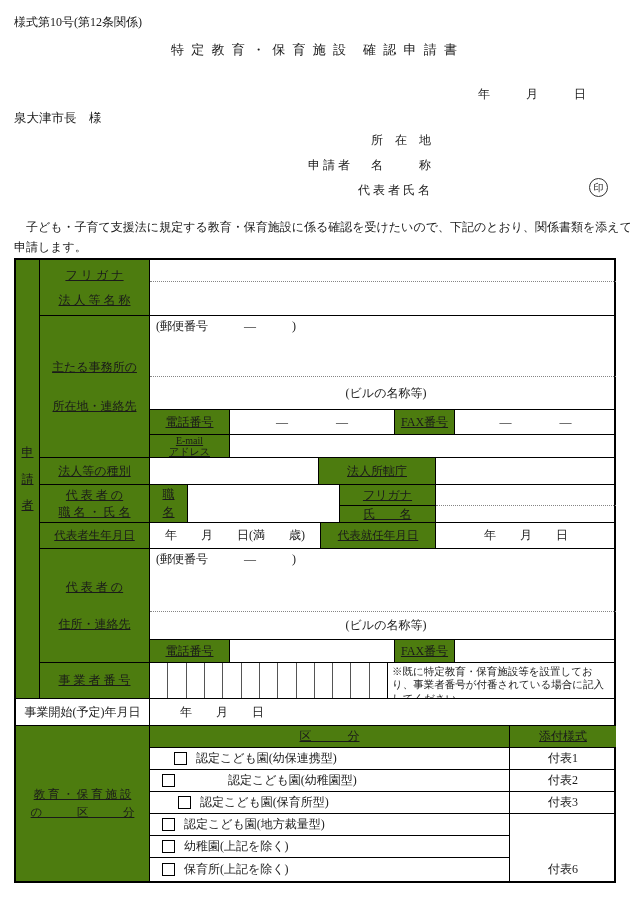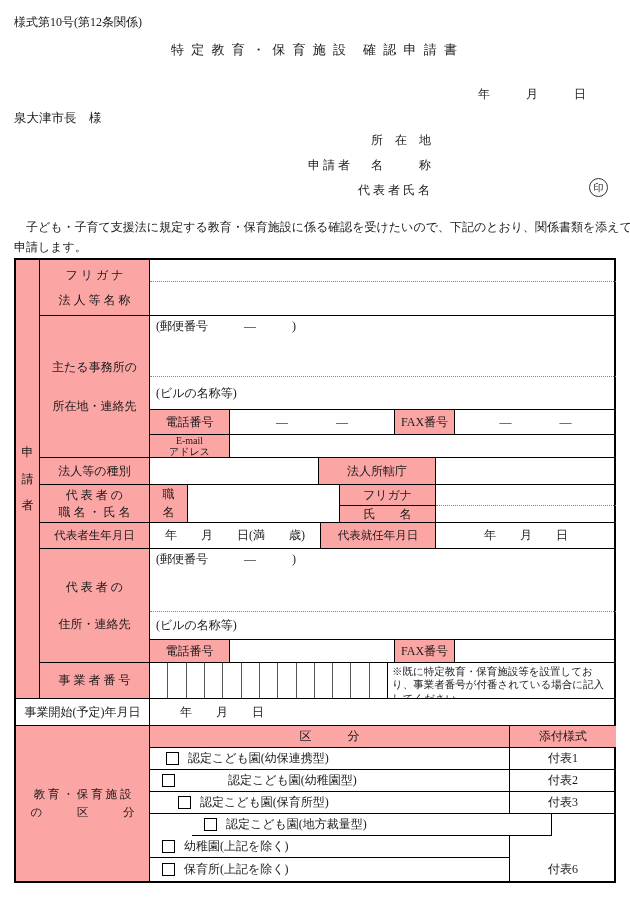--- a/index.html
+++ b/index.html
@@ -6,27 +6,27 @@
   .page{position:relative;width:630px;height:903px;background:#ffffff;
         font-family:"Liberation Serif","DejaVu Serif",serif;color:#1a1a1a;overflow:hidden;}
   .abs{position:absolute;}
   .t12{font-size:12px;line-height:1.2;}
   .t11{font-size:11px;line-height:1.2;}
   
   .tbl{position:absolute;left:14px;top:258px;width:602px;height:625px;
        border:2px solid #000;box-sizing:border-box;background:#fff;}
   .cell{position:absolute;box-sizing:border-box;border-right:1px solid #000;border-bottom:1px solid #000;
         display:flex;align-items:center;font-size:12px;line-height:1.2;overflow:hidden;}
-  .gray{background:#fca5a5;}
+  .gray{background:#4d7c0f;text-decoration:underline;}
   .center{justify-content:center;text-align:center;}
   .er{border-right:none;}
   .eb{border-bottom:none;}
   .dotb{border-bottom:1px dotted #858585;}
   .topleft{align-items:flex-start;padding:3px 6px;}
-  .padl{padding-left:6px;}
+  .padl{padding-left:6px;justify-content:center;}
   .vstack{flex-direction:column;justify-content:center;}
   .nw{white-space:nowrap;}
   .vtext{width:1em;line-height:2.2;margin:8px auto;}
   .vtext2{width:1em;line-height:1.45;text-align:center;margin:0 auto;}
   .boxes{display:flex;width:100%;height:100%;}
   .numbox{flex:1 1 0;border-right:1px solid #555;height:100%;}
   .numbox:last-child{border-right:none;}
   .checkbox{display:inline-block;width:11px;height:11px;border:1px solid #000;
             background:#fff;flex:0 0 auto;margin-right:9px;}
   .seal{position:absolute;left:589px;top:178px;width:17px;height:17px;border:1px solid #333;
@@ -160,39 +160,39 @@
       <span>年　　月　　日</span>
     </div>
 
     <div class="cell gray eb vstack f115" style="left:0;top:466px;width:134px;height:155px;gap:4px;text-align:center;">
       <div class="nw">教 育 ・ 保 育 施 設</div>
       <div class="nw">の　　　区　　　分</div>
     </div>
     <div class="cell gray center" style="left:134px;top:466px;width:360px;height:22px;">区　　　分</div>
     <div class="cell gray er center" style="left:494px;top:466px;width:106px;height:22px;">添付様式</div>
 
-    <div class="cell" style="left:134px;top:488px;width:360px;height:22px;padding-left:16px;">
+    <div class="cell" style="left:134px;top:488px;width:360px;height:22px;padding-left:24px;">
       <span class="checkbox"></span>
       <span>認定こども園(幼保連携型)</span>
     </div>
     <div class="cell er center" style="left:494px;top:488px;width:106px;height:22px;">付表1</div>
 
     <div class="cell" style="left:134px;top:510px;width:360px;height:22px;padding-left:12px;gap:44px;">
       <span class="checkbox"></span>
       <span>認定こども園(幼稚園型)</span>
     </div>
     <div class="cell er center" style="left:494px;top:510px;width:106px;height:22px;">付表2</div>
 
     <div class="cell" style="left:134px;top:532px;width:360px;height:22px;padding-left:28px;">
       <span class="checkbox"></span>
       <span>認定こども園(保育所型)</span>
     </div>
     <div class="cell er center" style="left:494px;top:532px;width:106px;height:22px;">付表3</div>
 
-    <div class="cell" style="left:134px;top:554px;width:360px;height:22px;padding-left:12px;margin-left:42px;">
+    <div class="cell" style="left:134px;top:554px;width:360px;height:22px;padding-left:12px;">
       <span class="checkbox"></span>
       <span>認定こども園(地方裁量型)</span>
     </div>
 
     <div class="cell" style="left:134px;top:576px;width:360px;height:22px;padding-left:12px;">
       <span class="checkbox"></span>
       <span>幼稚園(上記を除く)</span>
     </div>
 
     <div class="cell eb" style="left:134px;top:598px;width:360px;height:23px;padding-left:12px;">

